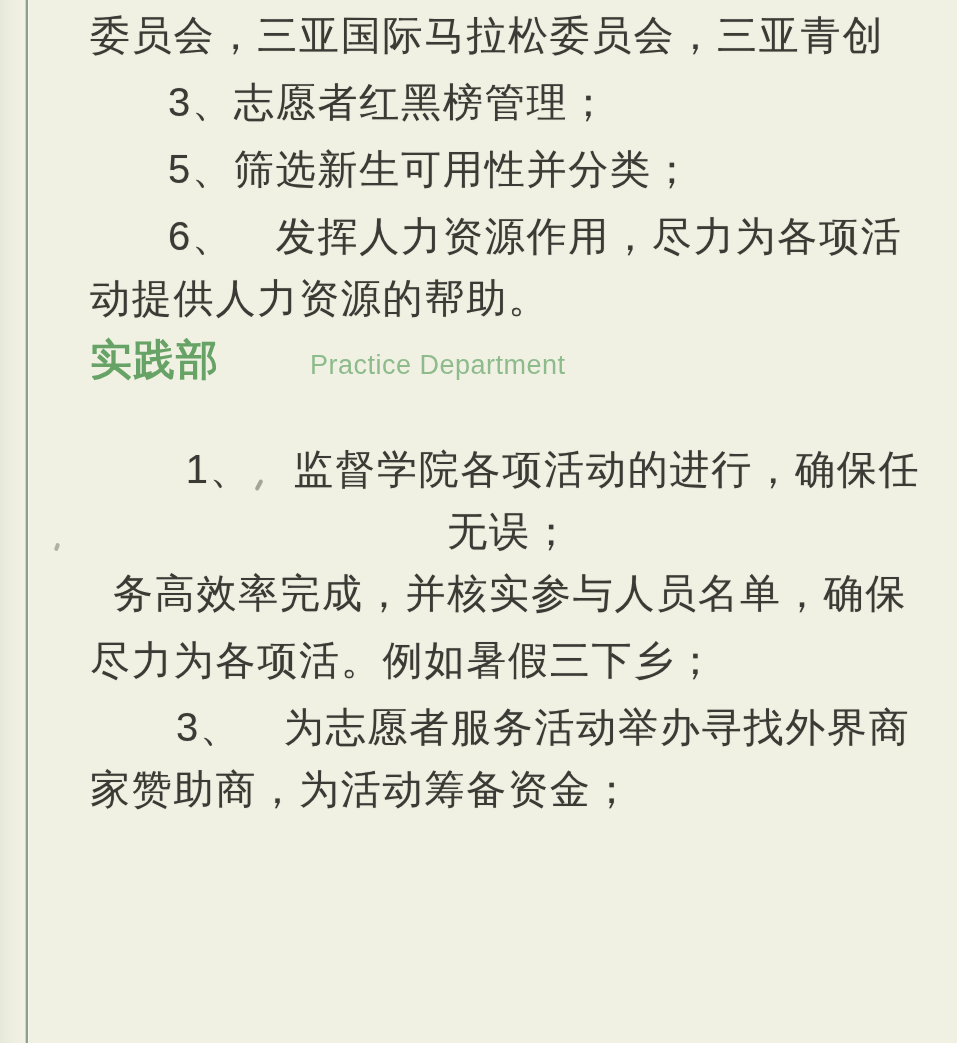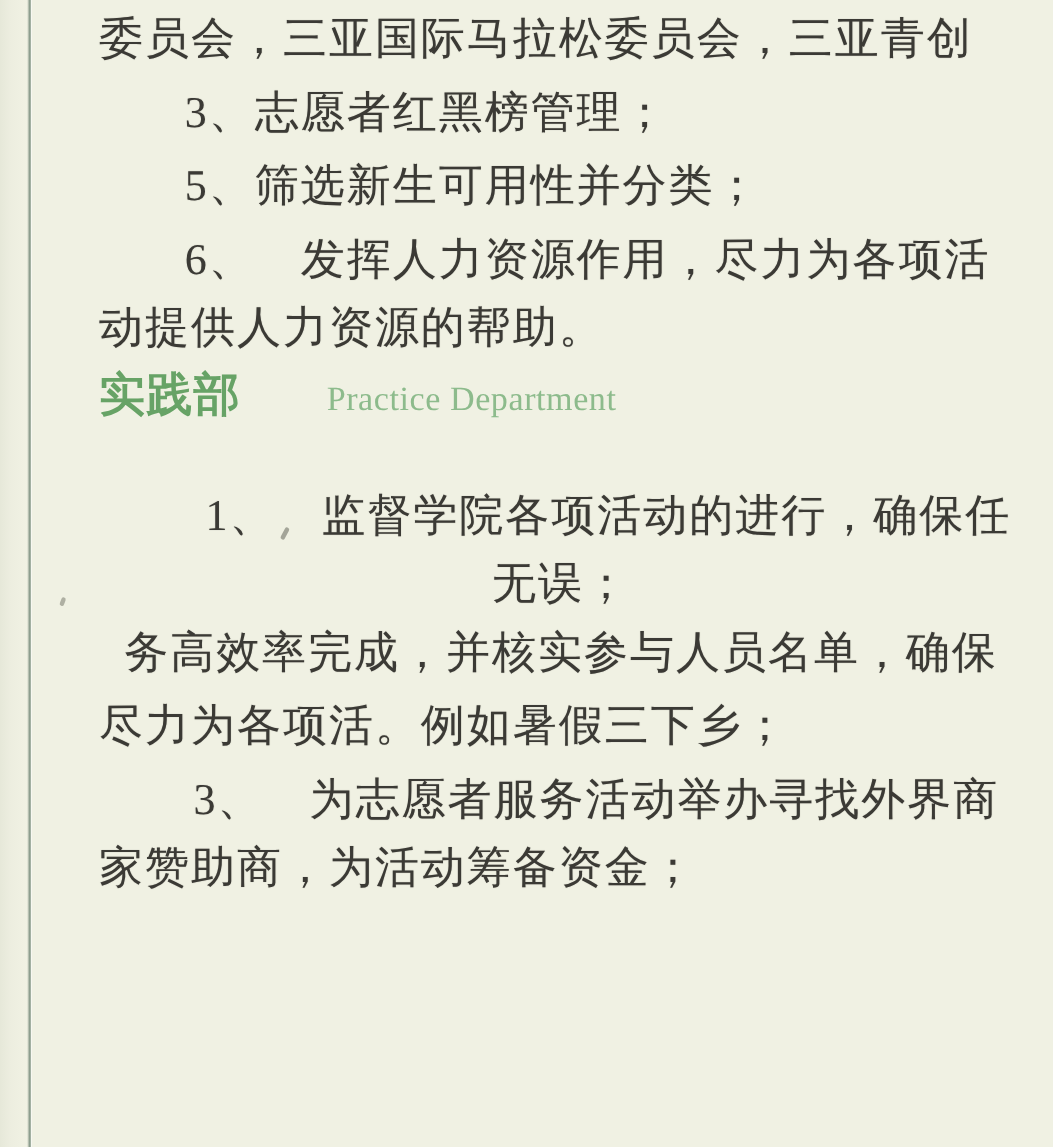--- a/index.html
+++ b/index.html
@@ -13,21 +13,21 @@
     margin: 0;
     padding: 0;
     background: var(--page-bg);
   }
   .page {
     position: relative;
     width: 957px;
     height: 1043px;
     background: var(--page-bg);
     overflow: hidden;
-    font-family: Liberation Serif, serif;
+    font-family: Liberation Sans, sans-serif;
   }
   .gutter {
     position: absolute;
     left: 0; top: 0; bottom: 0;
     width: 26px;
     background: linear-gradient(90deg, #e6e8d9 0%, #edeee0 40%, #f1f2e4 100%);
   }
   .rule {
     position: absolute;
     left: 26px; top: 0; bottom: 0;
@@ -50,35 +50,36 @@
     letter-spacing: 1.8px;
     color: var(--body-text);
     white-space: nowrap;
     text-shadow: 0 0 1px rgba(60,58,52,0.35); 
   }
   .line.indent { padding-left: 78px; }
   .group-b .line.indent { padding-left: 86px; }
   .heading-row {
     display: flex;
     align-items: baseline;
-    gap: 78px;
+    gap: 52px;
     margin-top: 100px;
   }
   .h-zh {
     font-weight: 700;
     font-size: 42px;
     line-height: 52px;
     letter-spacing: 1px;
     color: var(--heading-zh-color);
   }
   .h-en {
     font-weight: 400;
-    font-size: 31px;
+    font-size: 27px;
     letter-spacing: 0.5px;
     color: var(--heading-en-color);
+    margin-left: 39px;
   }
   
   .speck {
     position: absolute;
     background: rgba(95, 98, 85, 0.75);
     border-radius: 2px;
   }
   .speck-1 {
     left: 257px; top: 479px;
     width: 4px; height: 12px;

